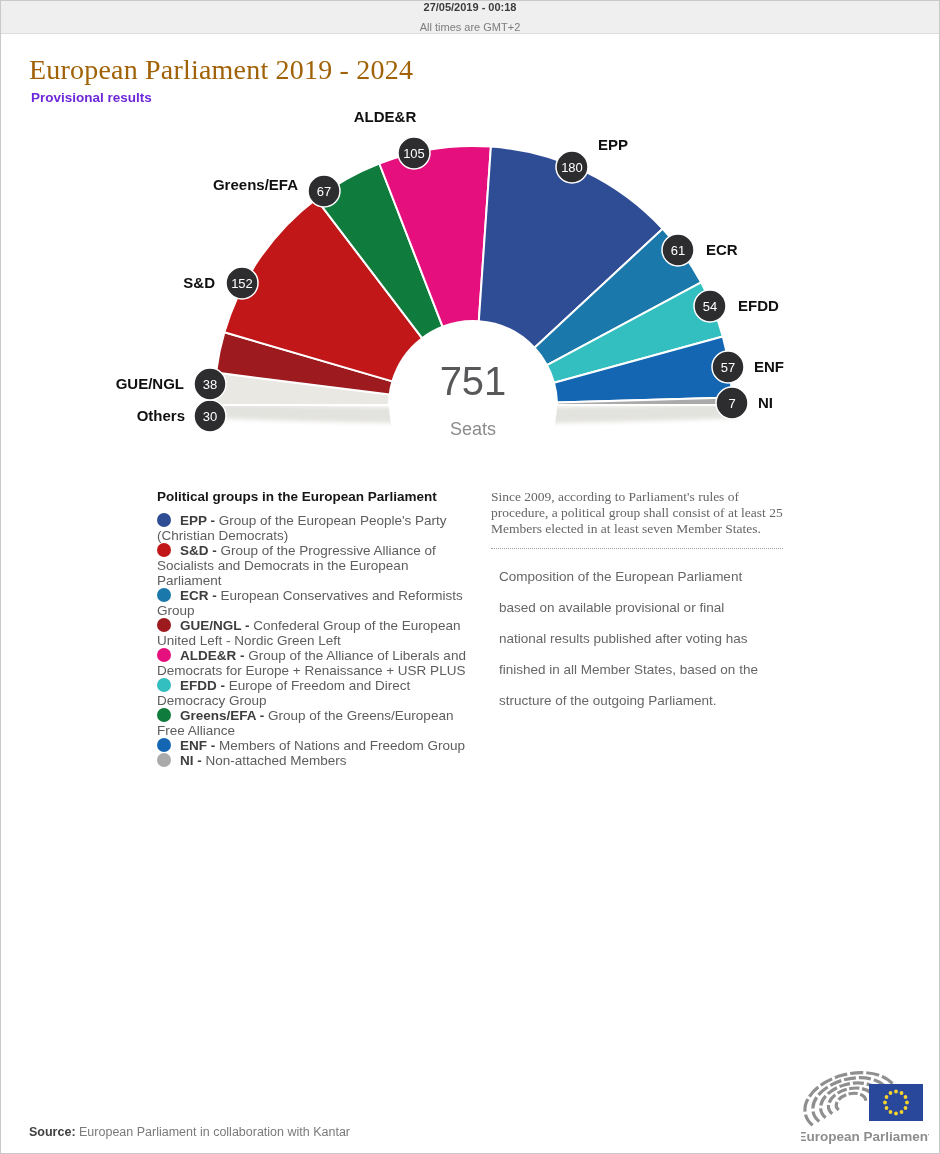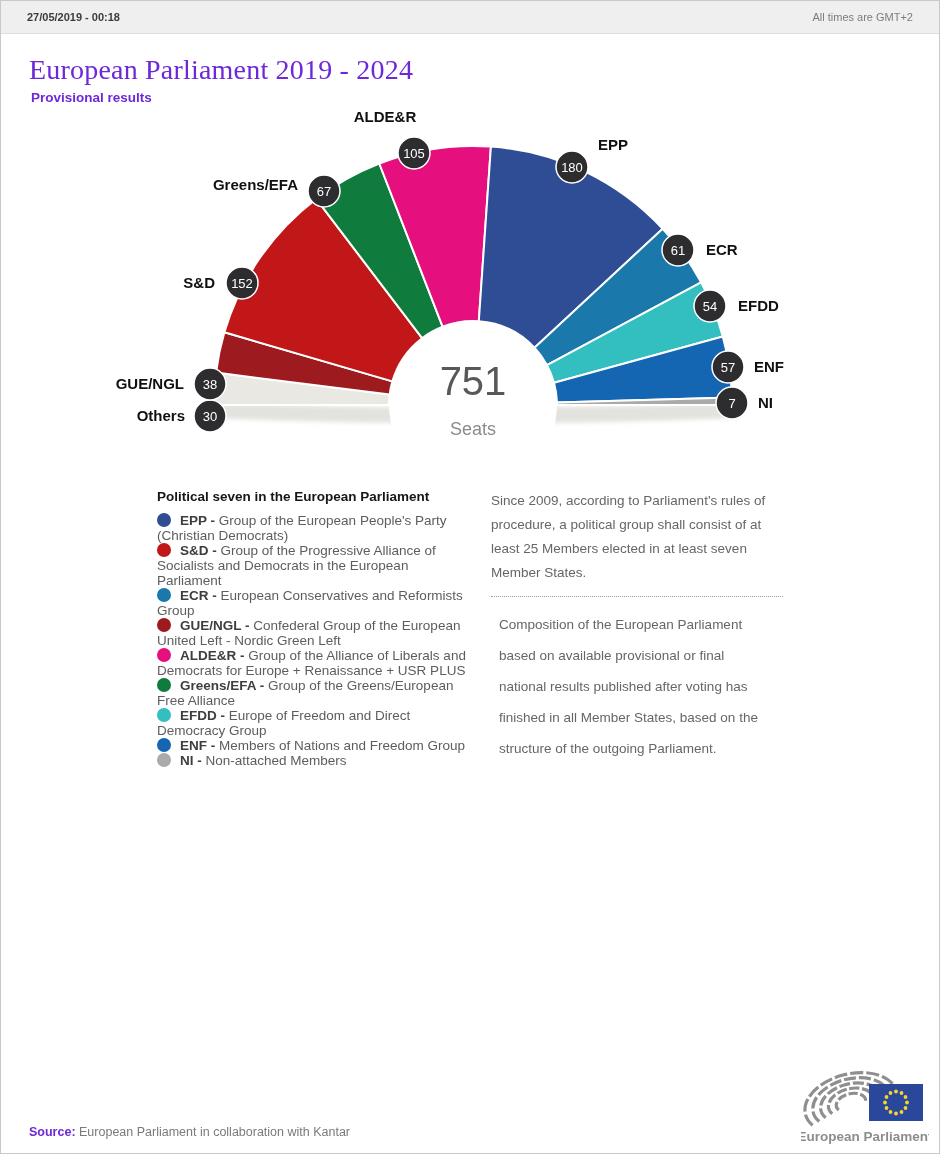--- a/index.html
+++ b/index.html
@@ -1,46 +1,46 @@
 <!DOCTYPE html>
 <html><head>
 <meta charset="utf-8">
 <style>
   html,body{margin:0;padding:0;background:#fff;}
   .page{position:relative;width:940px;height:1154px;box-sizing:border-box;
         border:1px solid #c9c9c9;background:#fff;overflow:hidden;
         font-family:"Liberation Sans",sans-serif;}
   .topbar{height:32px;background:#efefef;border-bottom:1px solid #dedede;
-          display:flex;justify-content:space-between;align-items:center;padding:0 26px;}
+          display:flex;justify-content:space-between;align-items:center;padding:0 26px;flex-direction:column;}
   .topbar .stamp{font-size:11px;font-weight:bold;color:#3c3c3c;}
   .topbar .tz{font-size:11px;color:#7d7d7d;}
   h1.title{margin:20px 0 0 28px;font-family:"Liberation Serif",serif;font-weight:400;
-           font-size:28px;color:#6d28d9;letter-spacing:.2px;}
+           font-size:28px;color:#a16207;letter-spacing:.2px;}
   .subtitle{margin:4px 0 0 30px;font-size:13.5px;font-weight:bold;color:#6d28d9;}
   svg#hemicycle{display:block;margin-top:2px;}
   .wedge{stroke:#fff;stroke-width:2;stroke-linejoin:round;cursor:pointer;}
   .seat-badge{fill:#2d2d30;stroke:#fff;stroke-width:1.5;}
   .badge-num{fill:#fff;font-size:13px;text-anchor:middle;font-family:"Liberation Sans",sans-serif;}
   .group-label{fill:#101010;font-size:15px;font-weight:bold;font-family:"Liberation Sans",sans-serif;}
   .total-num{fill:#58585a;font-size:40px;text-anchor:middle;font-family:"Liberation Sans",sans-serif;}
   .total-lbl{fill:#8c8c8c;font-size:18px;text-anchor:middle;font-family:"Liberation Sans",sans-serif;}
   .columns{display:flex;padding-left:156px;margin-top:36px;}
   .col-left{width:318px;}
   .col-right{width:292px;margin-left:16px;}
   .legend-heading{font-size:13.5px;font-weight:bold;color:#161616;margin:0 0 9px 0;}
   .legend-item{font-size:13.5px;line-height:15px;color:#5d5d5f;margin:0;}
   .legend-item strong{color:#3e3e40;}
   .dot{display:inline-block;width:14px;height:14px;border-radius:50%;
        margin-right:9px;vertical-align:-2px;}
   .note{font-size:13.5px;color:#666;}
-  .note.p1{line-height:24px;margin:0;}
+  .note.p1{line-height:16px;margin:0;font-family:Liberation Serif, serif;}
   .note.p2{line-height:31px;margin:8px;}
   .divider{border:none;border-top:1px dotted #9b9b9b;margin:11px 0 12px 0;}
   .source{position:absolute;left:28px;bottom:14px;font-size:12.5px;color:#7a7a7a;}
-  .source strong{color:#6d28d9;}
+  .source strong{color:#404040;}
   .logo{position:absolute;right:10px;bottom:6px;}
   .logo-caption{fill:#8d8d8d;font-size:13.5px;font-weight:bold;
                 font-family:"Liberation Sans",sans-serif;text-anchor:middle;}
   .ep-arc{fill:none;stroke:#8f8f8f;stroke-width:3.2;}
 </style>
 </head>
 <body>
 
 <div class="page">
 
@@ -103,29 +103,29 @@
         <text x="727" y="372.5" class="badge-num">57</text>
         <text x="753" y="373" text-anchor="start" class="group-label">ENF</text>
         <circle cx="731" cy="404" r="16" class="seat-badge"></circle>
         <text x="731" y="408.5" class="badge-num">7</text>
         <text x="757" y="409" text-anchor="start" class="group-label">NI</text>
       </g>
   </svg>
 
   <div class="columns">
     <div class="col-left">
-      <p class="legend-heading">Political seven in the European Parliament</p>
+      <p class="legend-heading">Political groups in the European Parliament</p>
       <div id="legend-list">
           <p class="legend-item"><span class="dot" style="background: rgb(47, 77, 149);"></span><strong>EPP - </strong><span>Group of the European People's Party (Christian Democrats)</span></p>
           <p class="legend-item"><span class="dot" style="background: rgb(193, 23, 24);"></span><strong>S&amp;D - </strong><span>Group of the Progressive Alliance of Socialists and Democrats in the European Parliament</span></p>
           <p class="legend-item"><span class="dot" style="background: rgb(26, 121, 170);"></span><strong>ECR - </strong><span>European Conservatives and Reformists Group</span></p>
           <p class="legend-item"><span class="dot" style="background: rgb(157, 27, 30);"></span><strong>GUE/NGL - </strong><span>Confederal Group of the European United Left - Nordic Green Left</span></p>
           <p class="legend-item"><span class="dot" style="background: rgb(229, 15, 125);"></span><strong>ALDE&amp;R - </strong><span>Group of the Alliance of Liberals and Democrats for Europe + Renaissance + USR PLUS</span></p>
+          <p class="legend-item"><span class="dot" style="background: rgb(51, 190, 192);"></span><strong>EFDD - </strong><span>Europe of Freedom and Direct Democracy Group</span></p>
           <p class="legend-item"><span class="dot" style="background: rgb(15, 123, 61);"></span><strong>Greens/EFA - </strong><span>Group of the Greens/European Free Alliance</span></p>
-          <p class="legend-item"><span class="dot" style="background: rgb(51, 190, 192);"></span><strong>EFDD - </strong><span>Europe of Freedom and Direct Democracy Group</span></p>
           <p class="legend-item"><span class="dot" style="background: rgb(21, 102, 178);"></span><strong>ENF - </strong><span>Members of Nations and Freedom Group</span></p>
           <p class="legend-item"><span class="dot" style="background: rgb(170, 170, 170);"></span><strong>NI - </strong><span>Non-attached Members</span></p>
         </div>
     </div>
     <div class="col-right">
       <p class="note p1">Since 2009, according to Parliament's rules of procedure, a political group shall consist of at least 25 Members elected in at least seven Member States.</p>
       <hr class="divider">
       <p class="note p2">Composition of the European Parliament based on available provisional or final national results published after voting has finished in all Member States, based on the structure of the outgoing Parliament.</p>
     </div>
   </div>

